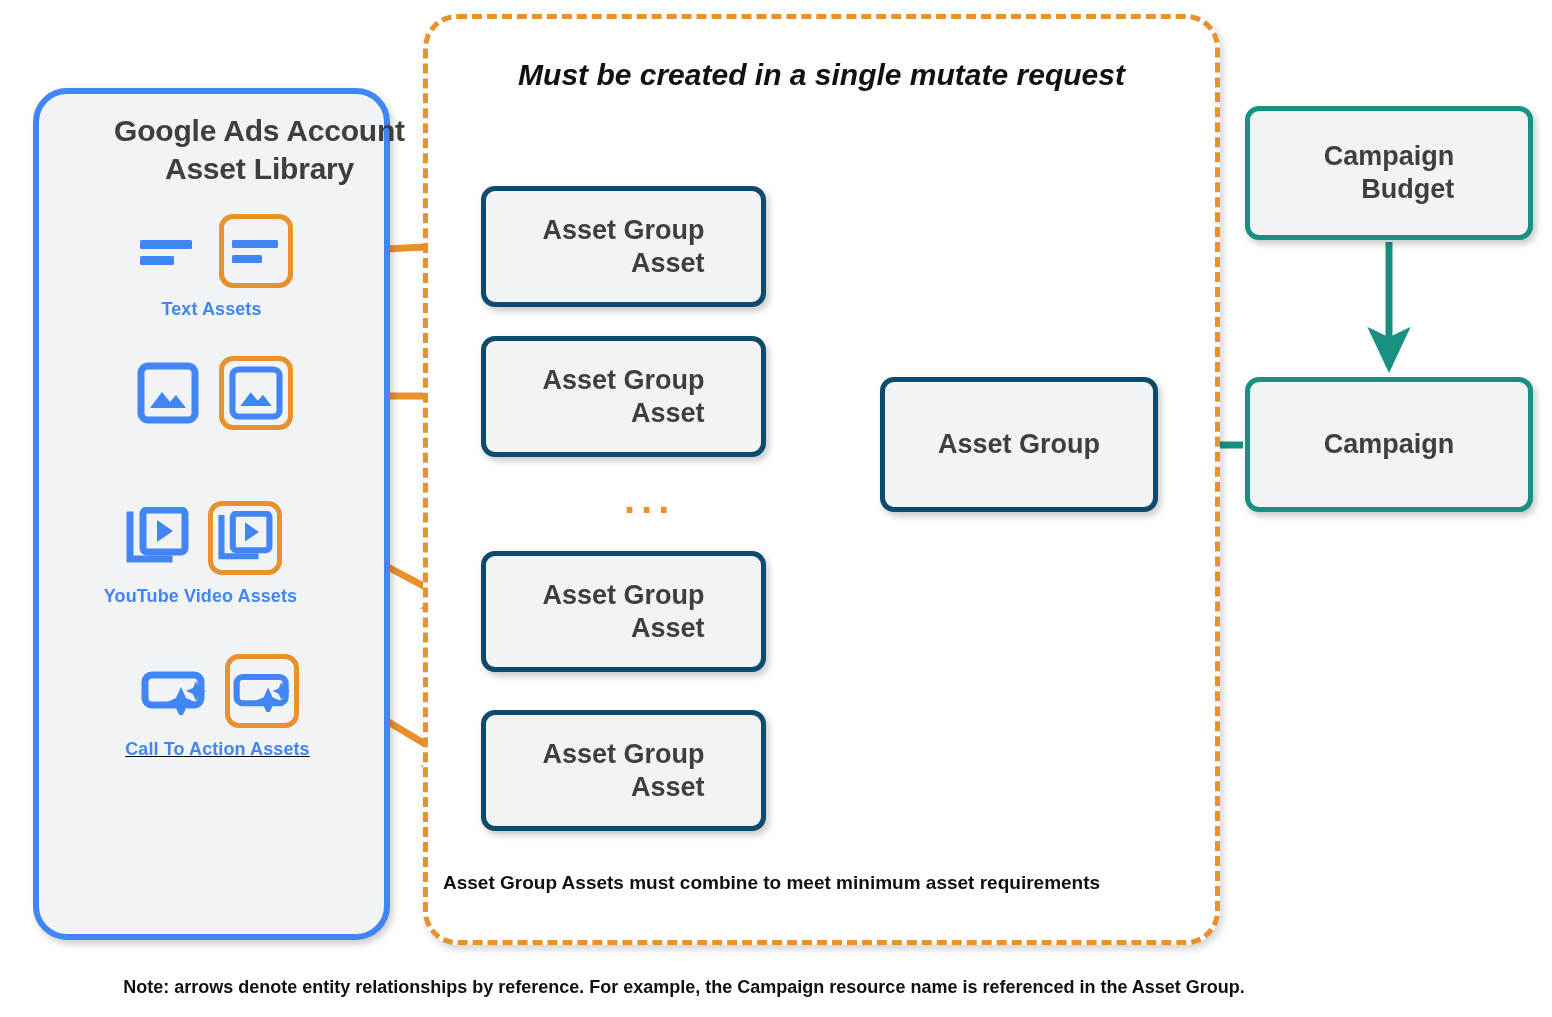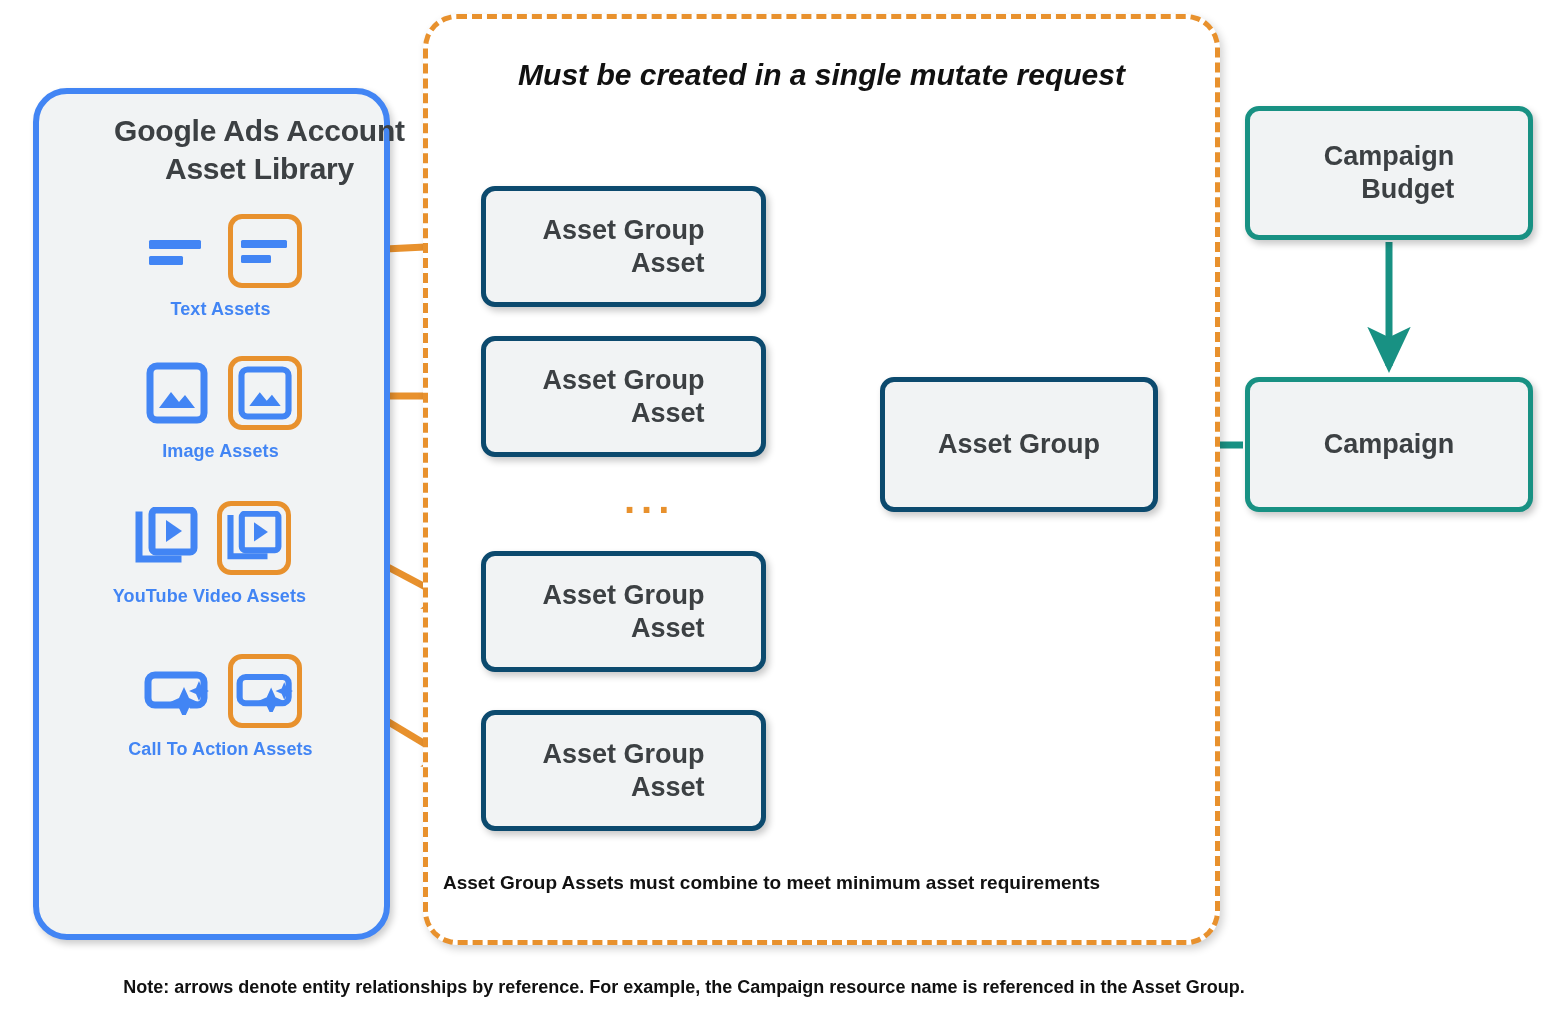--- a/index.html
+++ b/index.html
@@ -54,21 +54,20 @@
     line-height:1.25;
     color:#3c4043;
     letter-spacing:-0.2px;
     margin-left:48px;
   }
   .asset-row{
     position:absolute;
     left:0;
     width:100%;
     text-align:center;
-    padding-left:9px;
   }
   .icon-pair{
     position:relative;
     height:92px;
     display:flex;
     align-items:center;
     justify-content:center;
     gap:14px;
   }
   .icon-plain{
@@ -247,21 +246,20 @@
           <path d="M13,46 L25,30 L33,40 L39,33 L49,46 Z" fill="#4285f4"></path>
         </svg>
       </div>
       <div class="icon-boxed">
         <svg width="54" height="54" viewBox="0 0 62 62">
           <rect x="4" y="4" width="54" height="54" rx="7" fill="none" stroke="#4285f4" stroke-width="7"></rect>
           <path d="M13,46 L25,30 L33,40 L39,33 L49,46 Z" fill="#4285f4"></path>
         </svg>
       </div>
     </div>
-    <div class="asset-label">Image Assets</div>
   </div>
 
   <div class="asset-row" style="top:492px;left:22px;width:357px;">
     <div class="icon-pair">
       <div class="icon-plain">
         <svg width="64" height="62" viewBox="0 0 64 62">
           <path d="M5,8 L5,52 L44,52" fill="none" stroke="#4285f4" stroke-width="7" stroke-linecap="square"></path>
           <rect x="18" y="3" width="42" height="42" rx="4" fill="none" stroke="#4285f4" stroke-width="7"></rect>
           <path d="M32,13 L48,24 L32,35 Z" fill="#4285f4"></path>
         </svg>
@@ -270,21 +268,21 @@
         <svg width="56" height="54" viewBox="0 0 64 62">
           <path d="M5,8 L5,52 L44,52" fill="none" stroke="#4285f4" stroke-width="7" stroke-linecap="square"></path>
           <rect x="18" y="3" width="42" height="42" rx="4" fill="none" stroke="#4285f4" stroke-width="7"></rect>
           <path d="M32,13 L48,24 L32,35 Z" fill="#4285f4"></path>
         </svg>
       </div>
     </div>
     <div class="asset-label">YouTube Video  Assets</div>
   </div>
 
-  <div class="asset-row" style="top:645px;left:33px;width:357px;">
+  <div class="asset-row" style="top:645px;left:39px;width:357px;text-decoration:underline;">
     <div class="icon-pair">
       <div class="icon-plain">
         <svg width="66" height="48" viewBox="0 0 66 48">
           <rect x="4" y="8" width="56" height="30" rx="7" fill="none" stroke="#4285f4" stroke-width="7"></rect>
           <path d="M36,47 L42,31 L48,47 L42,43 Z" fill="#f1f3f4"></path>
           <path d="M40,20 L45,31 L56,36 L45,41 L40,52 L35,41 L24,36 L35,31 Z" fill="#4285f4"></path>
           <path d="M55,14 L58,21 L65,24 L58,27 L55,34 L52,27 L45,24 L52,21 Z" fill="#4285f4"></path>
         </svg>
       </div>
       <div class="icon-boxed">

